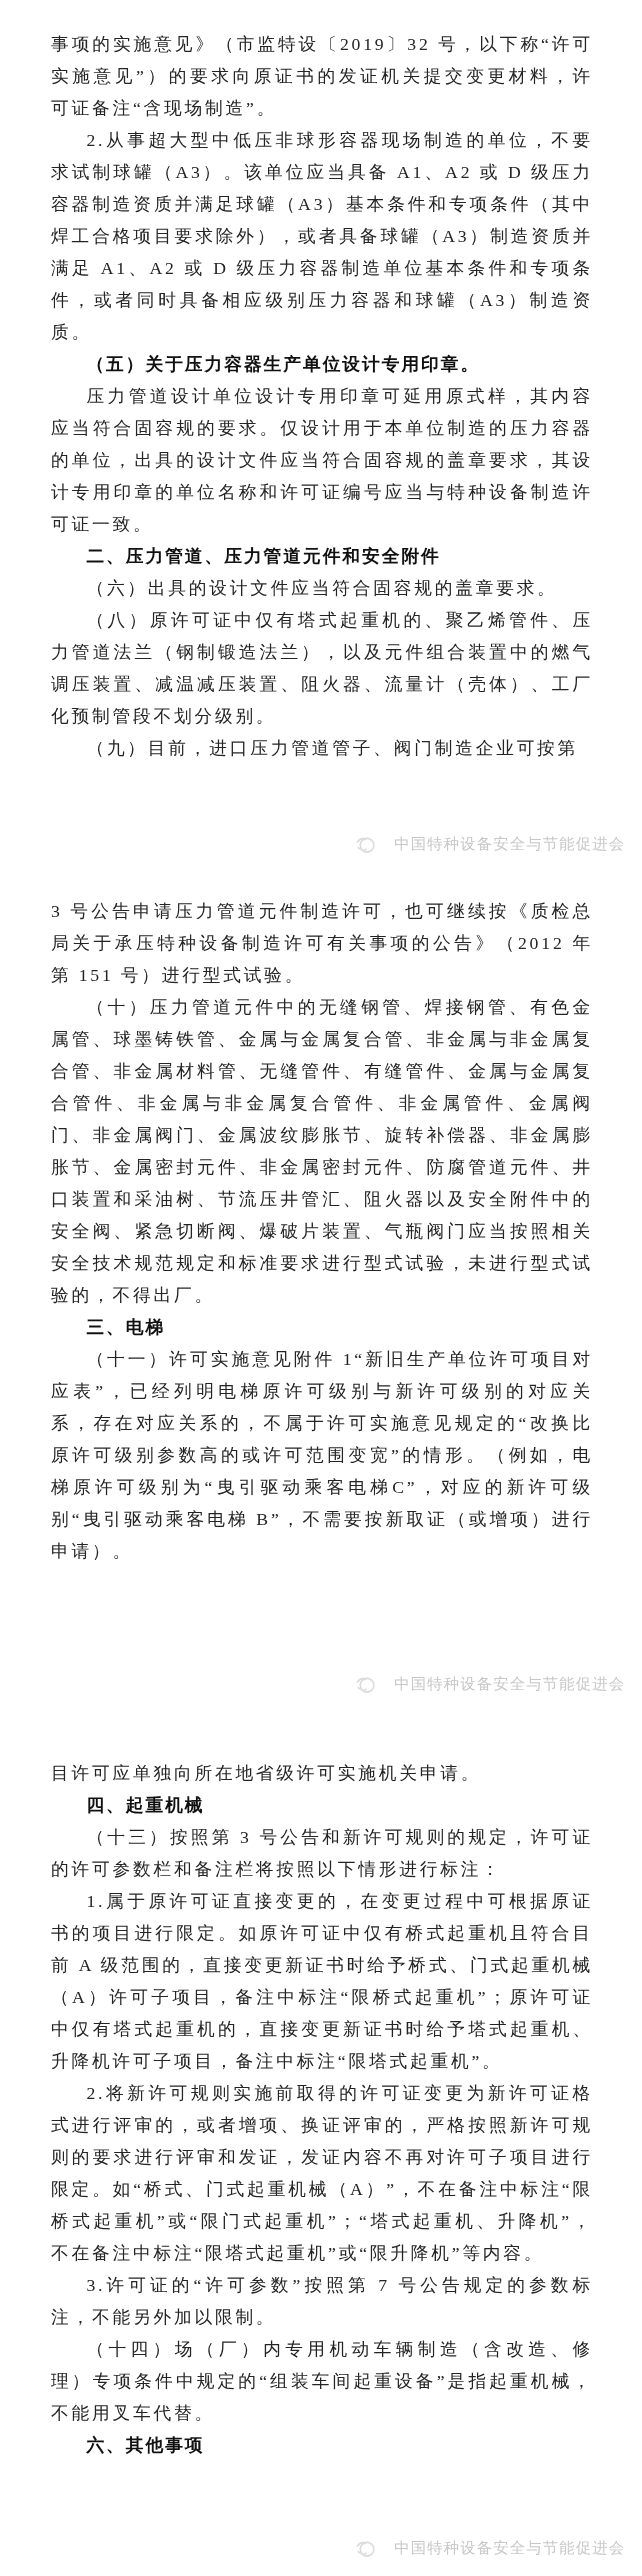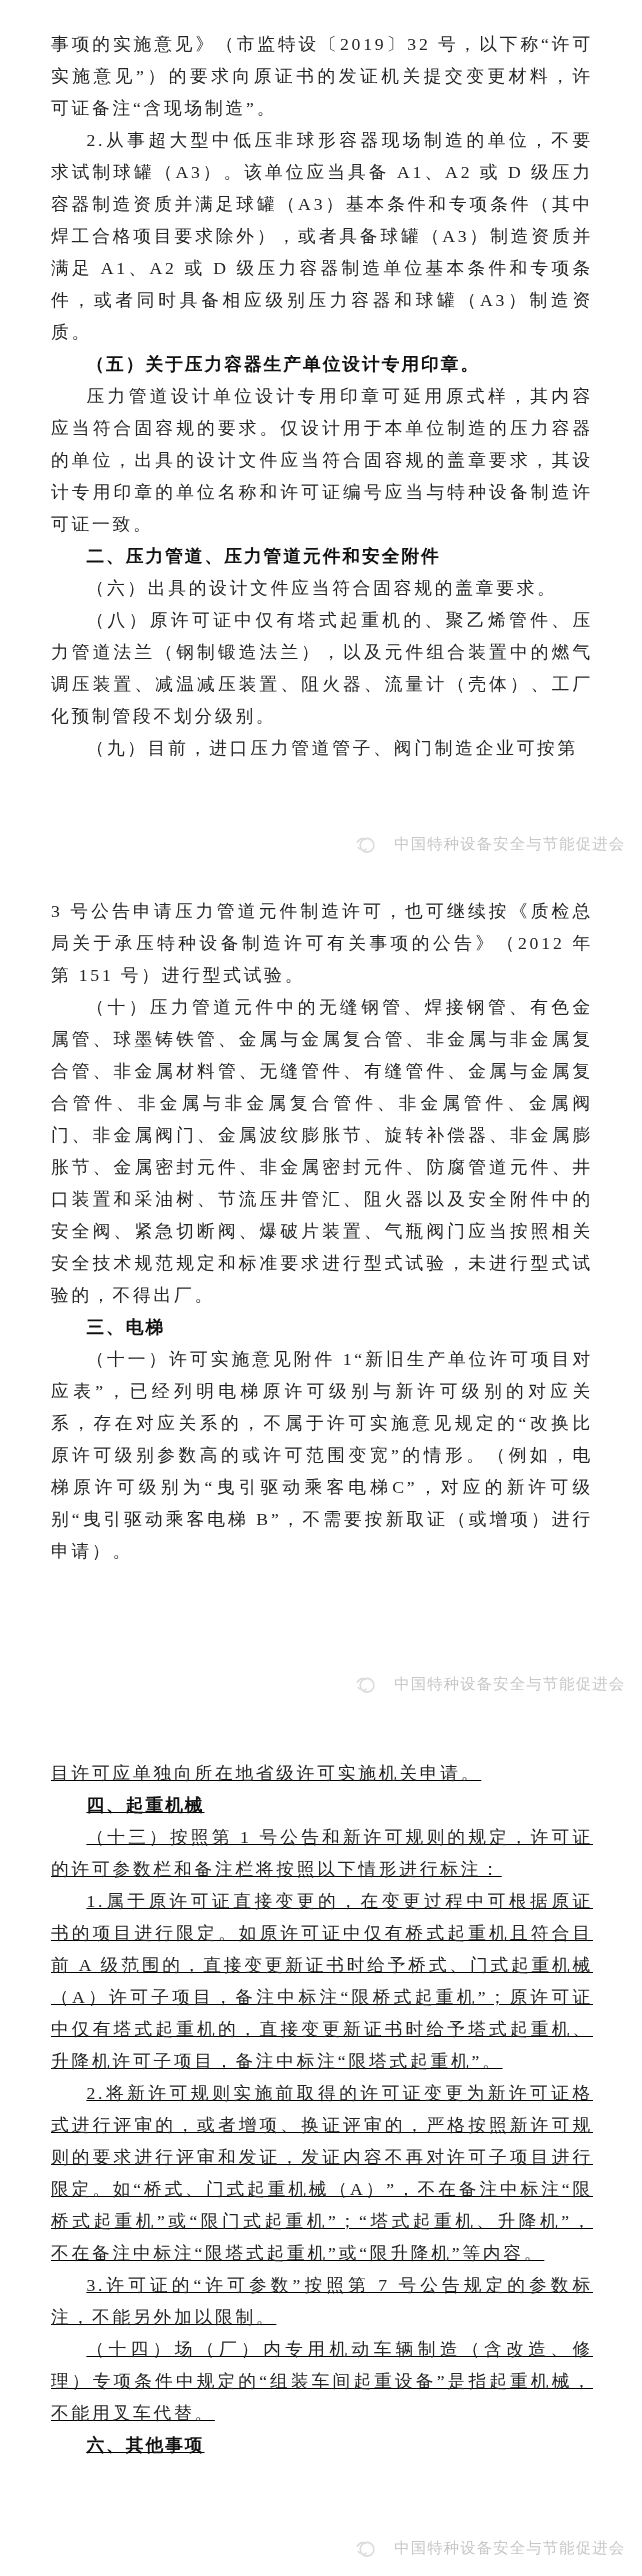--- a/index.html
+++ b/index.html
@@ -16,21 +16,21 @@
   .page {
     position: relative;
     width: 643px;
     box-sizing: border-box;
     padding-left: 51px;
     padding-right: 50px;
     background: #ffffff;
   }
   .page-1 { height: 880px; padding-top: 28px; }
   .page-2 { height: 856px; padding-top: 14.5px; }
-  .page-3 { height: 840px; padding-top: 21px; text-decoration: underline; }
+  .page-3 { height: 840px; padding-top: 21px; }
 
   .para {
     margin: 0;
     font-size: 17.7px;
     line-height: 32px;
     letter-spacing: 2.8px;
     color: #242424;
     text-align: justify;
     text-justify: inter-character;
     font-family: "Liberation Serif", serif;
@@ -100,21 +100,21 @@
       <path d="M4 17 C7 20, 11 21, 14 19" stroke="#d6d6d6" stroke-width="2" fill="none" stroke-linecap="round"></path>
     </svg>
     <span>中国特种设备安全与节能促进会</span>
   </div>
 </div>
 
 <div class="page page-3">
   <div class="page-content">
       <p class="para body">目许可应单独向所在地省级许可实施机关申请。</p>
       <p class="para heading indent">四、起重机械</p>
-      <p class="para body indent">（十三）按照第 1 号公告和新许可规则的规定，许可证的许可参数栏和备注栏将按照以下情形进行标注：</p>
+      <p class="para body indent">（十三）按照第 3 号公告和新许可规则的规定，许可证的许可参数栏和备注栏将按照以下情形进行标注：</p>
       <p class="para body indent">1.属于原许可证直接变更的，在变更过程中可根据原证书的项目进行限定。如原许可证中仅有桥式起重机且符合目前 A 级范围的，直接变更新证书时给予桥式、门式起重机械（A）许可子项目，备注中标注“限桥式起重机”；原许可证中仅有塔式起重机的，直接变更新证书时给予塔式起重机、升降机许可子项目，备注中标注“限塔式起重机”。</p>
       <p class="para body indent">2.将新许可规则实施前取得的许可证变更为新许可证格式进行评审的，或者增项、换证评审的，严格按照新许可规则的要求进行评审和发证，发证内容不再对许可子项目进行限定。如“桥式、门式起重机械（A）”，不在备注中标注“限桥式起重机”或“限门式起重机”；“塔式起重机、升降机”，不在备注中标注“限塔式起重机”或“限升降机”等内容。</p>
       <p class="para body indent">3.许可证的“许可参数”按照第 7 号公告规定的参数标注，不能另外加以限制。</p>
       <p class="para body indent">（十四）场（厂）内专用机动车辆制造（含改造、修理）专项条件中规定的“组装车间起重设备”是指起重机械，不能用叉车代替。</p>
       <p class="para heading indent">六、其他事项</p>
     </div>
   <div class="watermark">
     <svg class="wm-logo" width="22.5" height="22.5" viewBox="0 0 28 28" fill="none" xmlns="http://www.w3.org/2000/svg">
       <circle cx="15" cy="14" r="8.5" stroke="#cfcfcf" stroke-width="2"></circle>
       <path d="M3 10 C6 6, 10 5, 13 7" stroke="#cfcfcf" stroke-width="2" fill="none" stroke-linecap="round"></path>

